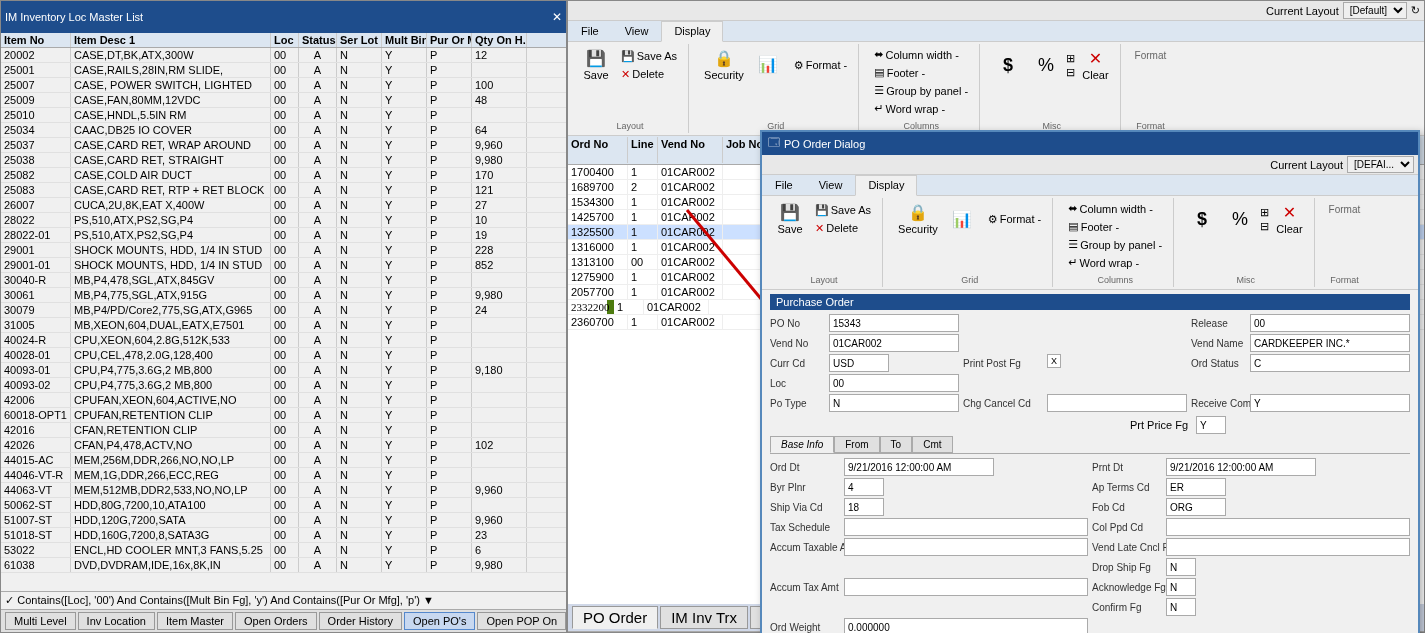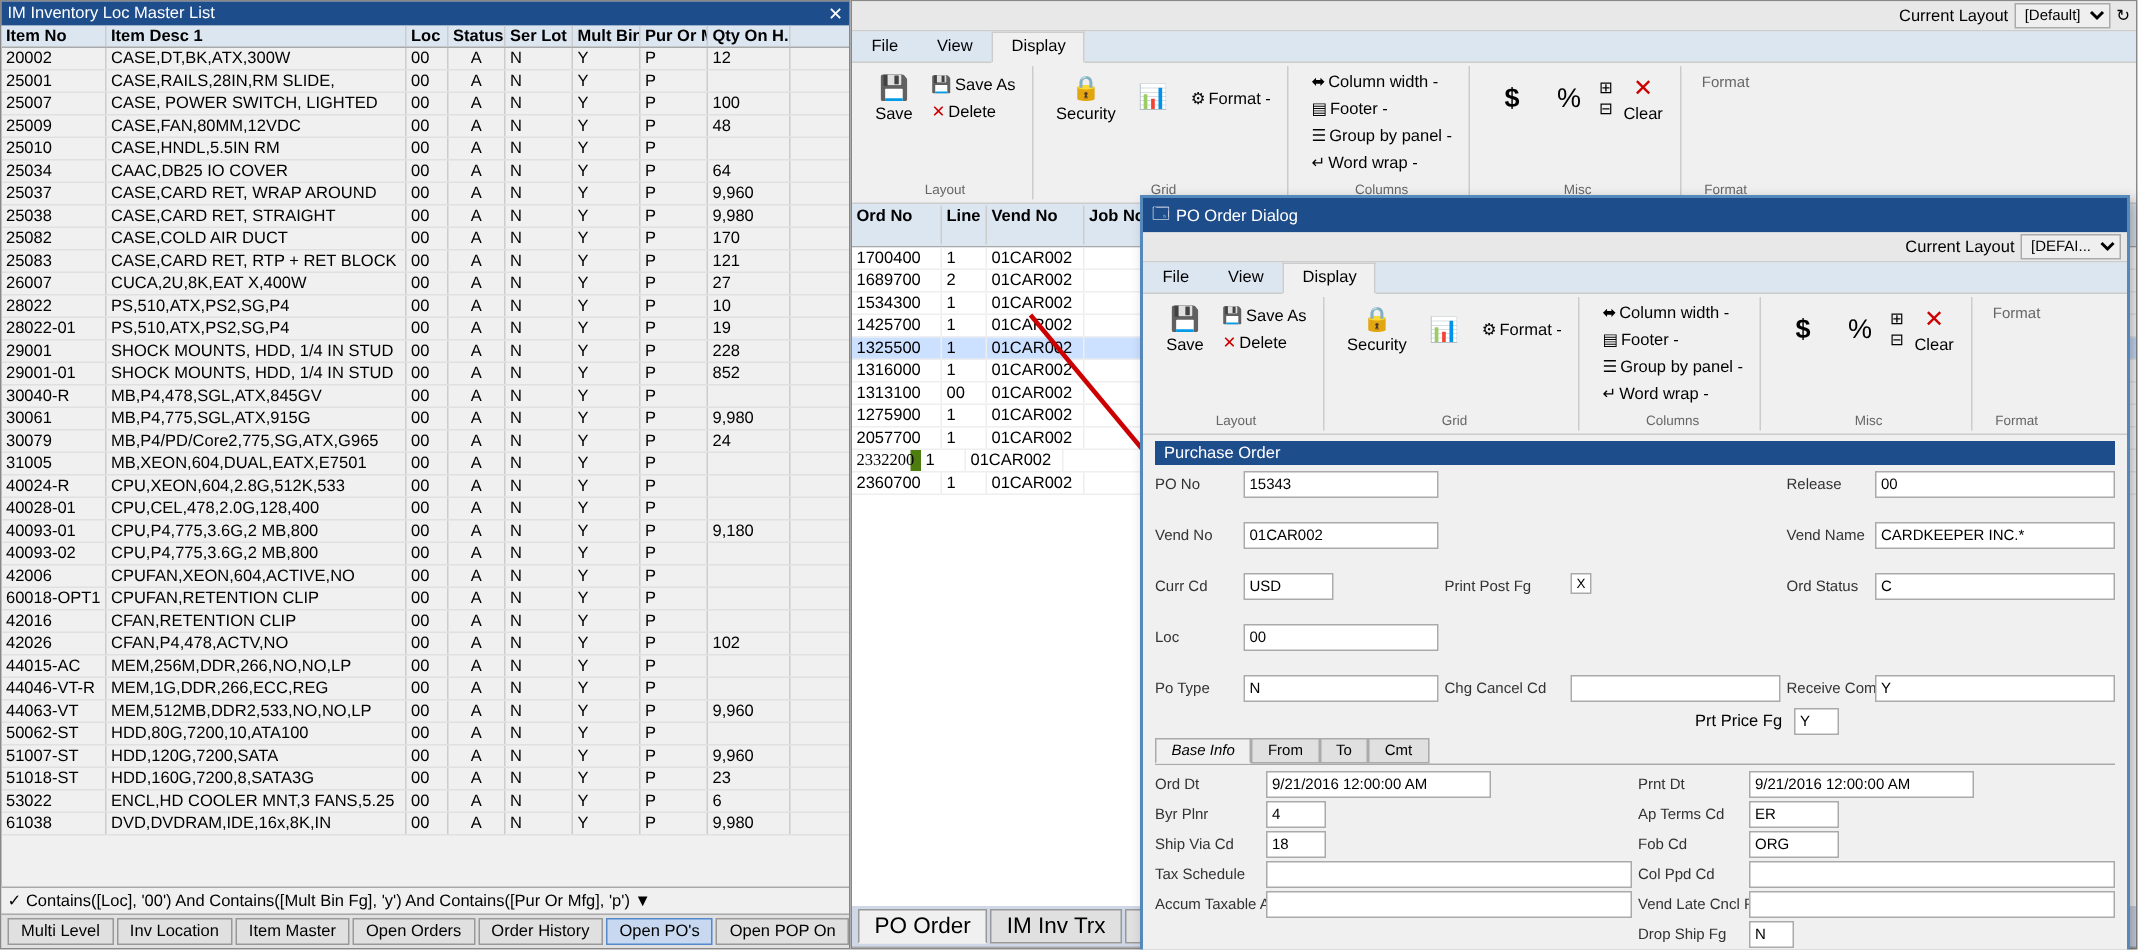--- a/index.html
+++ b/index.html
@@ -17,21 +17,21 @@
       flex-direction: column;
     }
 
     .window-titlebar {
       background: #1e4d8c;
       color: white;
       padding: 2px 4px;
       display: flex;
       align-items: center;
       justify-content: space-between;
-      height: 16px;
+      height: 32px;
     }
     .window-titlebar .close-btn { color: white; cursor: pointer; font-size: 12px; }
 
     
     .grid-container {
       flex: 1;
       overflow: hidden;
       display: flex;
       flex-direction: column;
     }
@@ -977,21 +977,21 @@
       <div class="ribbon-group">
         <div style="font-size:10px;color:#666;padding:4px;">Format</div>
         <div class="ribbon-group-label">Format</div>
       </div>
     </div>
   </div>
 
   <div class="po-dialog-content">
     <div class="po-section-title">Purchase Order</div>
 
-    <div style="display:grid;grid-template-columns:55px 130px 80px 1fr 55px 1fr;gap:16px 4px;font-size:10px;margin-bottom:4px;">
+    <div style="display:grid;grid-template-columns:55px 130px 80px 1fr 55px 1fr;gap:2px 4px;font-size:10px;margin-bottom:4px;">
       <span class="po-label">PO No</span>
       <input class="po-field" value="15343" style="">
       <span></span>
       <span></span>
       <span class="po-label">Release</span>
       <input class="po-field" value="00" style="">
 
       <span class="po-label">Vend No</span>
       <input class="po-field" value="01CAR002" style="">
       <span></span>

